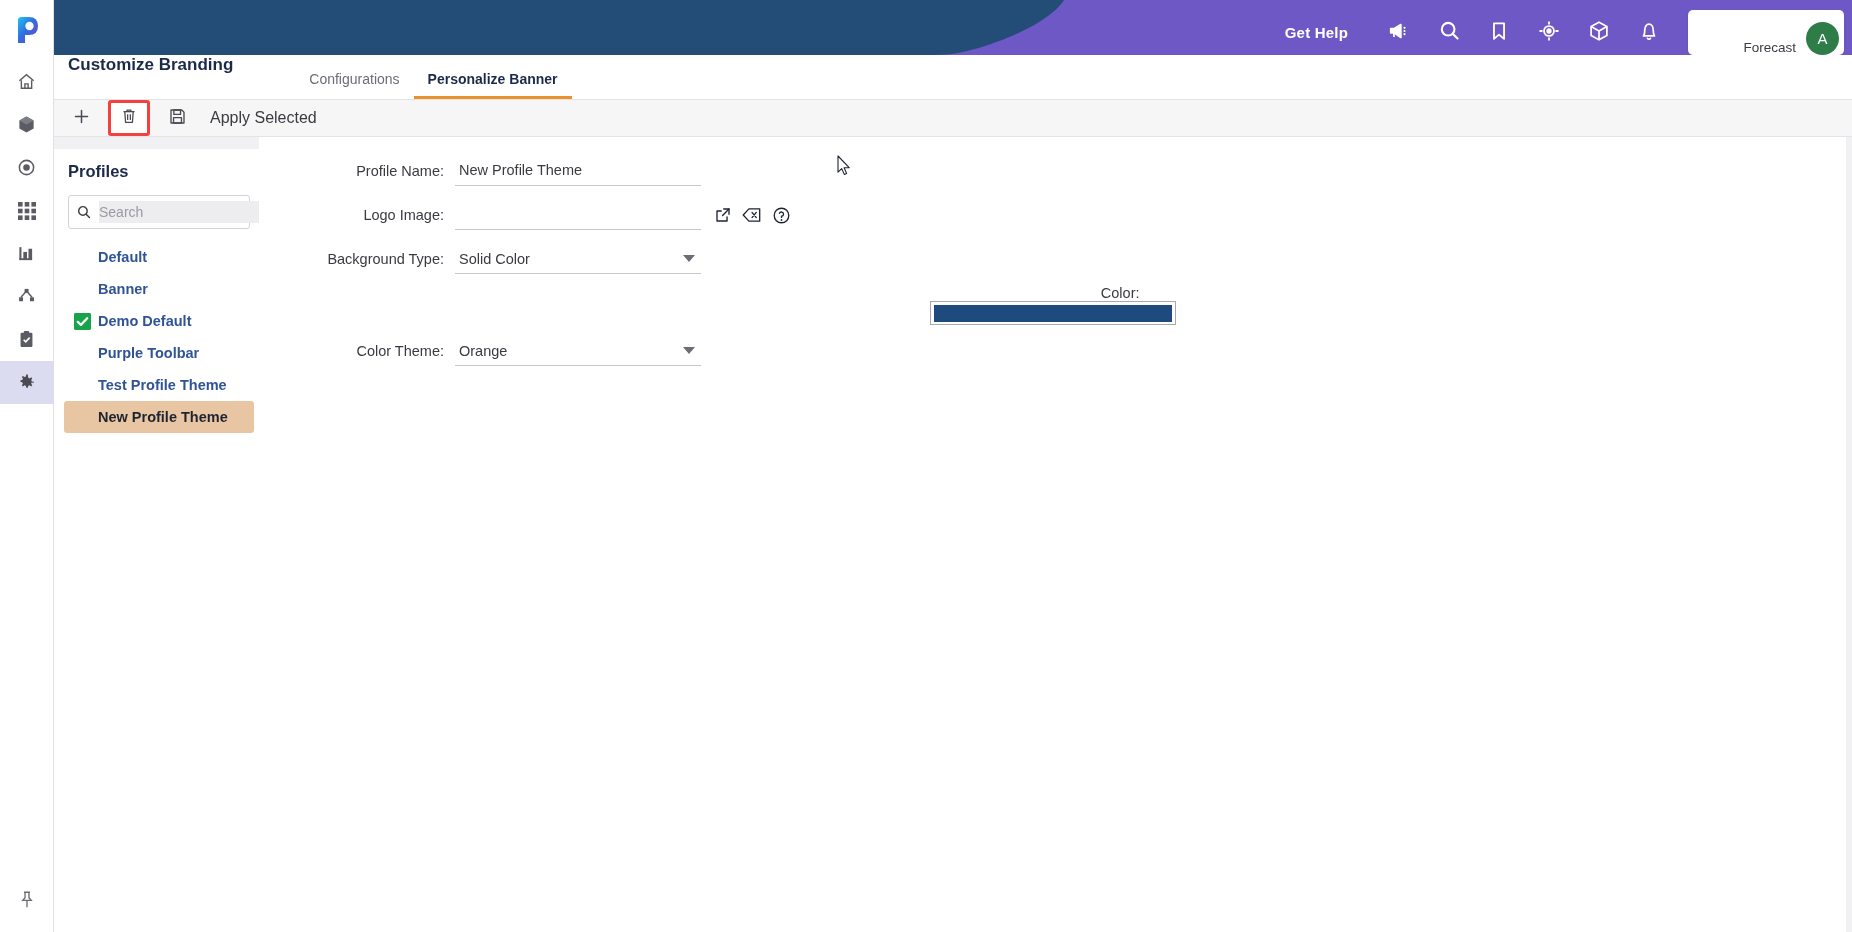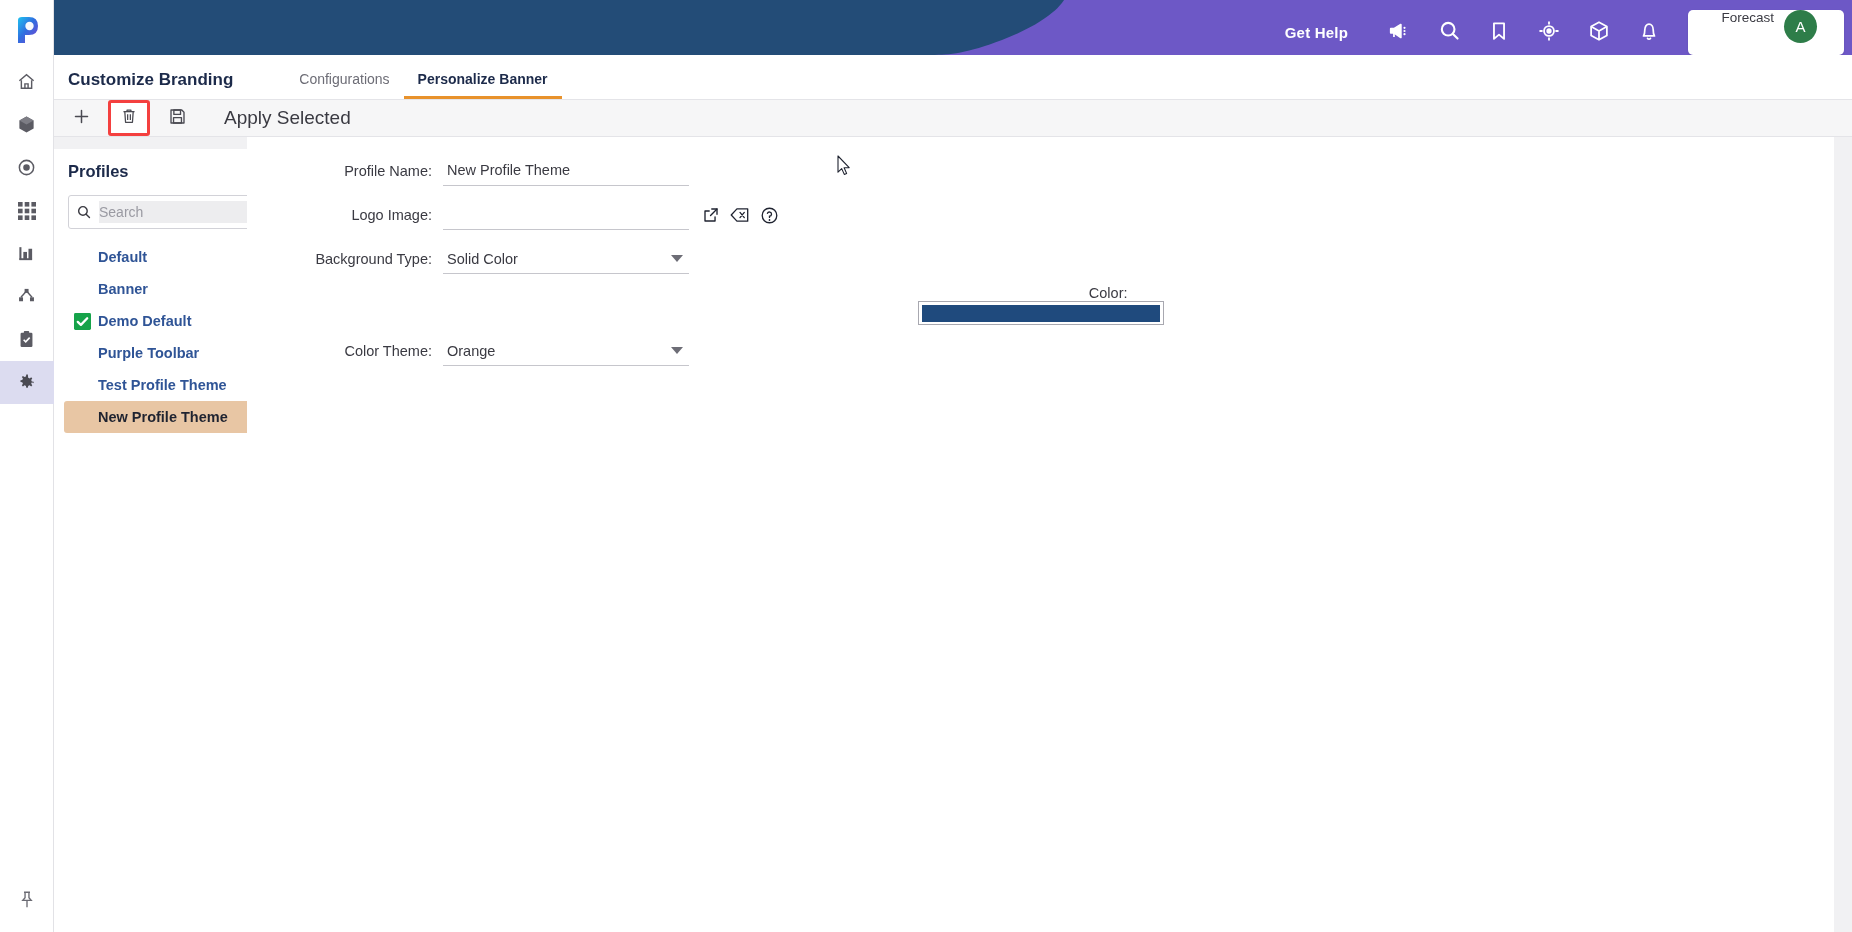--- a/index.html
+++ b/index.html
@@ -40,34 +40,34 @@
   #get-help {
     color: #ffffff; font-size: 15px; font-weight: bold; letter-spacing: .2px;
     margin-right: 26px; cursor: pointer; white-space: nowrap;
   }
   .hdr-icon {
     width: 50px; height: 55px; display:flex; align-items:center; justify-content:center;
     cursor: pointer;
   }
   #user-chip {
     margin-left: 14px; width: 156px; height: 45px; background:#ffffff; border-radius: 5px;
-    display:flex; align-items:flex-start; justify-content:flex-end; gap: 10px; padding-right: 27px;
+    display:flex; align-items:flex-end; justify-content:flex-end; gap: 10px; padding-right: 5px;
     cursor: pointer; box-shadow: 0 1px 2px rgba(0,0,0,.12);
   }
   #user-name { font-size: 13.5px; color:#3a3a42; white-space:nowrap; }
   #avatar {
     width: 33px; height: 33px; border-radius: 50%; background:#2e7d49;
     color:#ffffff; font-size: 15px; display:flex; align-items:center; justify-content:center;
     flex: 0 0 auto;
   }
 
   
   #titlebar {
     position:absolute; left:54px; top:55px; width:1798px; height:44px;
-    background:#ffffff; display:flex; align-items:flex-end;
+    background:#ffffff; display:flex; align-items:flex-start;gap:10px;
   }
   #page-title {
     font-size: 17px; font-weight: bold; color:#1c2a4a;
     margin-left: 14px; margin-bottom: 9px; white-space:nowrap;
   }
   #tabs { display:flex; align-items:flex-end; margin-left: 52px; height: 44px; }
   .tab {
     font-size: 14px; color:#6d6d76; padding: 0 14px 9px 14px; cursor: pointer;
     border-bottom: 3px solid transparent; white-space: nowrap;
   }
@@ -78,21 +78,21 @@
     position:absolute; left:54px; top:99px; width:1798px; height:38px;
     background:#f6f6f7; border-top:1px solid #e4e4e8; border-bottom:1px solid #e4e4e8;
     display:flex; align-items:center;
   }
   .tb-btn {
     width: 42px; height: 36px; display:flex; align-items:center; justify-content:center;
     cursor:pointer; margin-left: 6px;
   }
   .tb-btn.highlight { border: 3px solid #f4403f; border-radius: 3px; background:#ffffff; }
   #apply-selected {
-    margin-left: 26px; font-size: 19px; color:#3a3a42; cursor:pointer; white-space:nowrap;
+    margin-left: 12px; font-size: 16px; color:#3a3a42; cursor:pointer; white-space:nowrap;
   }
 
   
   #profiles {
     position:absolute; left:54px; top:149px; width:211px; height:795px;
     background:#ffffff; border-right:1px solid #dedee2;
   }
   #profiles-title {
     font-size: 16.5px; font-weight:bold; color:#1c2a4a;
     margin: 13px 0 0 14px;
@@ -112,21 +112,21 @@
     height: 32px; display:flex; align-items:center; margin: 0 10px;
     border-radius: 3px; cursor:pointer; padding-left: 8px;
   }
   .profile-item .chk { width: 20px; flex:0 0 auto; display:flex; align-items:center; justify-content:center; }
   .profile-item .pname { font-size: 14.5px; color:#2f5496; font-weight:bold; margin-left: 6px; white-space:nowrap; }
   .profile-item.selected { background:#e8c6a4; }
   .profile-item.selected .pname { color:#1f2330; }
 
   
   #content {
-    position:absolute; left:247px; top:137px; width:1587px; height:795px; background:#ffffff;
+    position:absolute; left:259px; top:137px; width:1587px; height:795px; background:#ffffff;
   }
   .form-row { display:flex; align-items:center; margin-bottom: 8px; height: 36px; }
   .form-label {
     width: 196px; text-align:right; font-size: 14.5px; color:#3a3a42;
     padding-right: 11px; white-space:nowrap;
   }
   .field-line {
     width: 246px; height: 30px; border:none; border-bottom:1px solid #c6c6cc;
     outline:none; font-size: 14.5px; color:#3a3a42; background:transparent; padding: 0 2px 2px 4px;
     font-family: "Liberation Sans", sans-serif;

